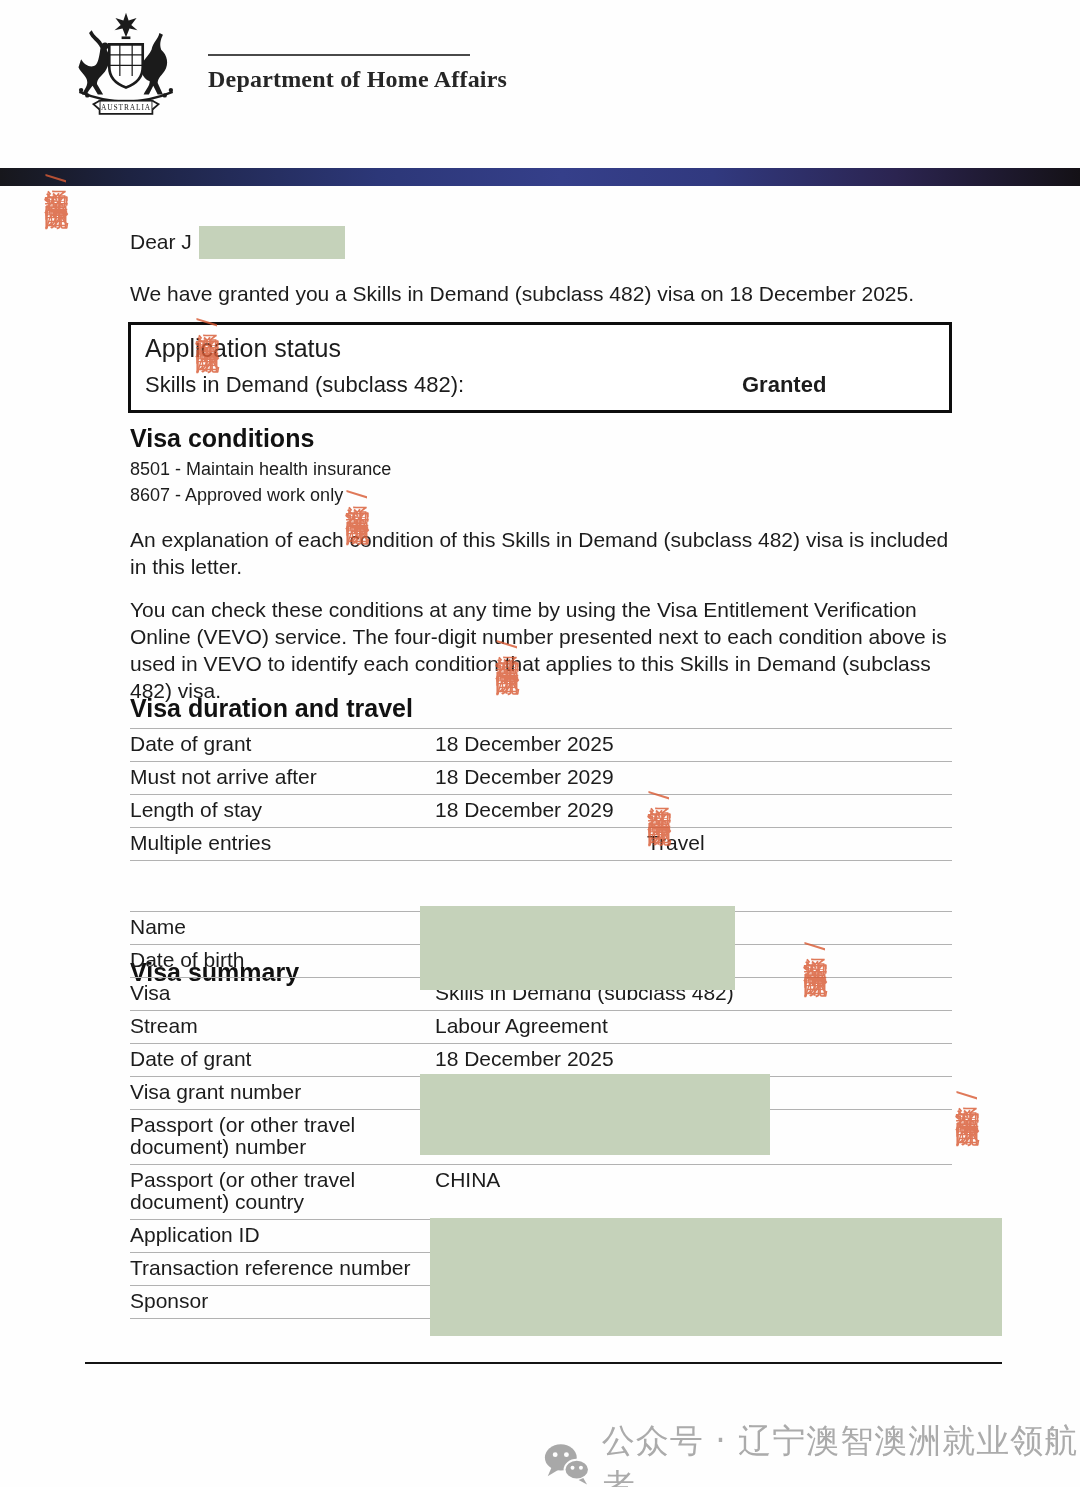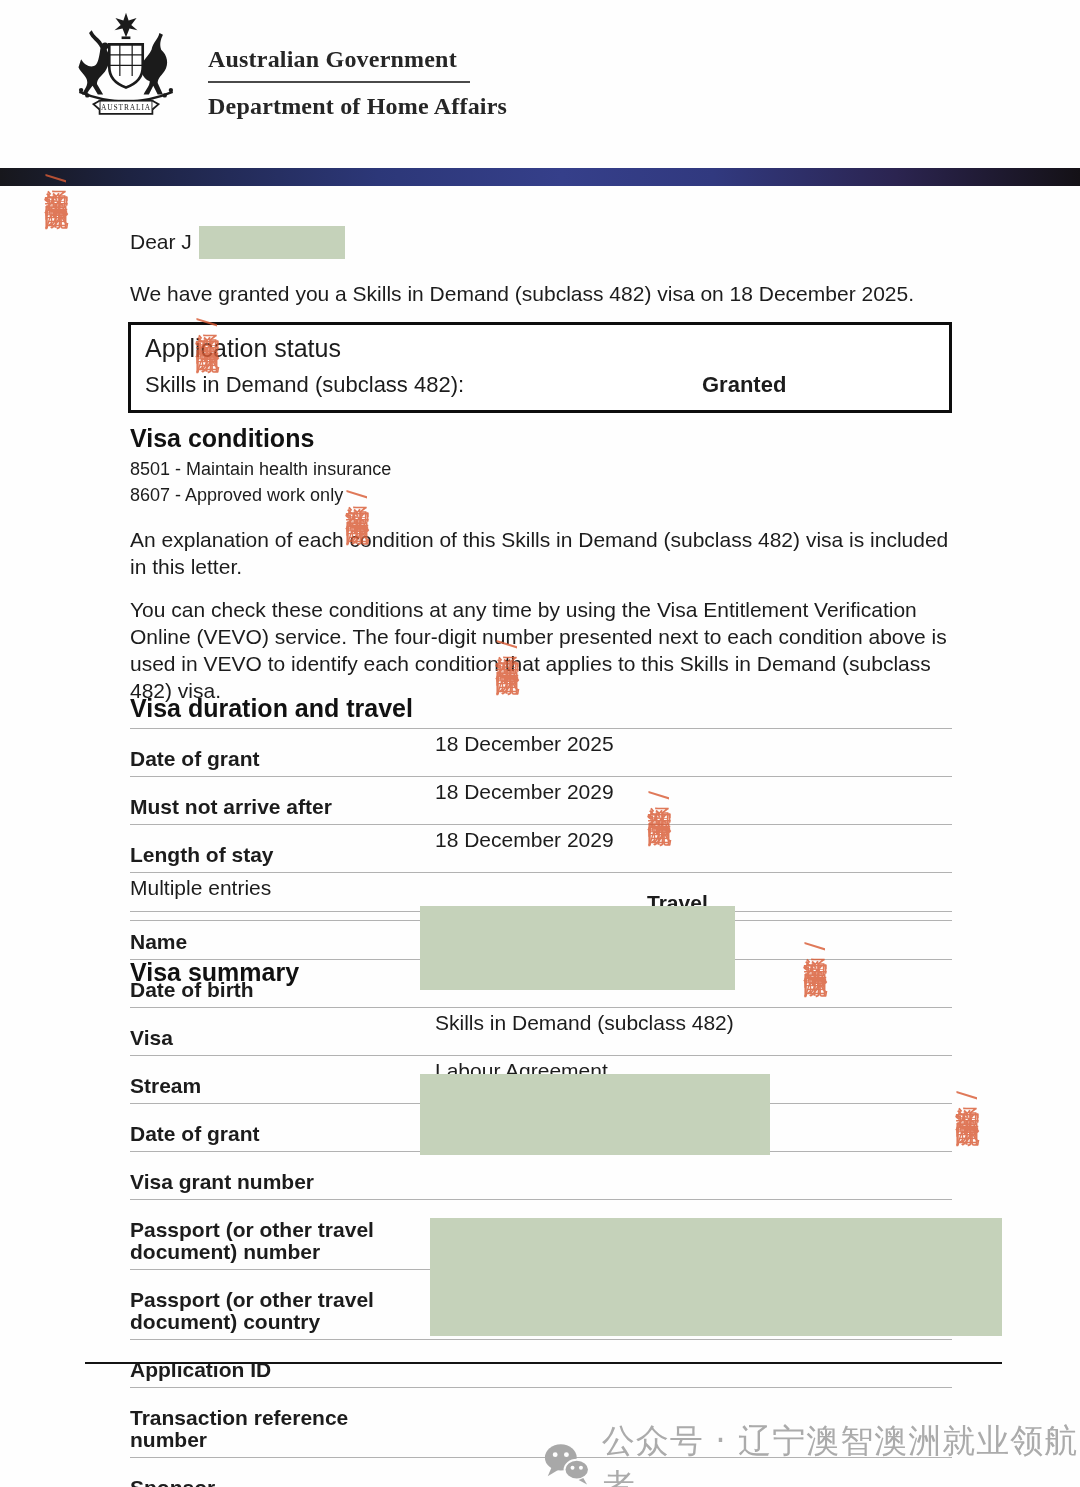--- a/index.html
+++ b/index.html
@@ -35,39 +35,39 @@
   .greeting { top:226px; font-size:21px; }
   .redact-inline { display:inline-block; width:146px; height:33px; background:#c5d2ba; vertical-align:-10px; margin-left:7px; }
 
   .intro { top:280px; }
 
   .status-box {
     position:absolute; left:128px; top:322px; width:824px; z-index:1;
     border:3px solid #0d0d0d; padding:9px 14px 12px 14px; background:#fff;
   }
   .status-title { font-size:25px; font-weight:normal; margin-bottom:9px; }
-  .status-row { display:flex; font-size:22px; }
+  .status-row { display:flex; font-size:22px;gap:40px; }
   .status-label { width:557px; }
   .status-value { font-weight:bold; }
 
   .cond-head { top:424px; }
   .cond-items { top:456px; }
   .cond-items div { font-size:18px; line-height:26px; }
   .para1 { top:526px; }
   .para2 { top:596px; }
 
   .dur-head { top:694px; }
   .sum-head { top:930px;margin-top:28px; }
 
   .dtable { border-top:1px solid #b2b2b2; }
   .duration-table { top:728px; }
   .summary-table { top:911px; }
   .trow { display:flex; border-bottom:1px solid #b2b2b2; padding:4px 0 6px; min-height:32px; }
   .tcell { font-size:21px; line-height:22px; }
-  .tlabel { width:305px; font-weight:bold; padding-right:12px;margin-top:15px; }
+  .tlabel { width:305px; font-weight:normal; padding-right:12px; }
   .tvalue { flex:1; }
 
   
   .redaction { position:absolute; background:#c5d2ba; z-index:3; }
   .redact-a { left:420px; top:906px; width:315px; height:84px; }
   .redact-b { left:420px; top:1074px; width:350px; height:81px; }
   .redact-c { left:430px; top:1218px; width:572px; height:118px; }
 
   
   .enddiv { position:absolute; left:85px; top:1362px; width:917px; height:2px; background:#141414; z-index:1; }
@@ -109,21 +109,20 @@
           <circle cx="31" cy="96" r="2.5"></circle>
           <circle cx="126" cy="90" r="2.5"></circle>
           <circle cx="119" cy="96" r="2.5"></circle>
 
         <rect x="45" y="102" width="60" height="15" fill="#ffffff" stroke="#1b1b1b" stroke-width="2"></rect>
         <path d="M45,102 L38,106 L45,112 M105,102 L112,106 L105,112" fill="#ffffff" stroke="#1b1b1b" stroke-width="2"></path>
         <text x="75" y="113" text-anchor="middle" font-size="8.5" font-family="Liberation Serif, serif" fill="#1b1b1b" letter-spacing="1">AUSTRALIA</text>
       </g>
     </svg>
     <div class="gov-text">
-      <div class="gov-line1">Australian Government</div>
       <div class="gov-divider"></div>
       <div class="gov-line2">Department of Home Affairs</div>
     </div>
   </div>
 
   <div class="bar"></div>
 
   <div class="sec greeting body-text">
     <span>Dear J</span><span class="redact-inline"></span>
   </div>

